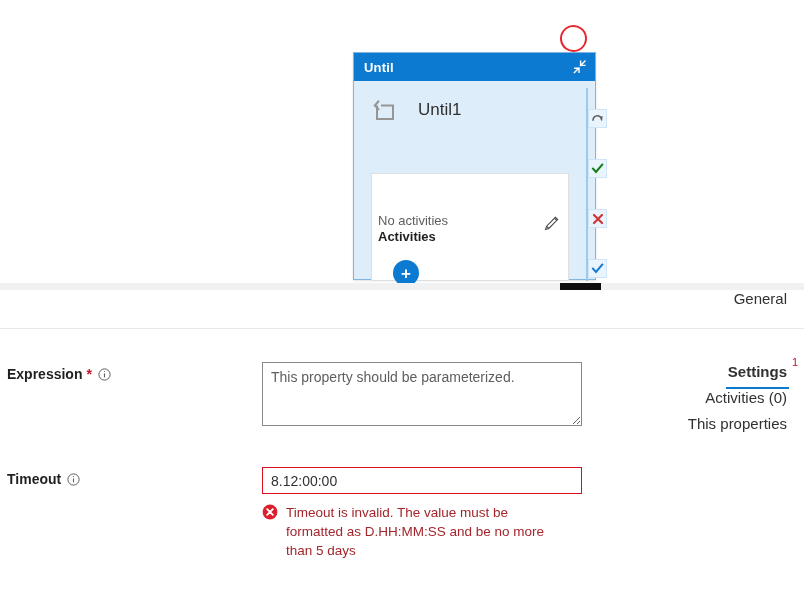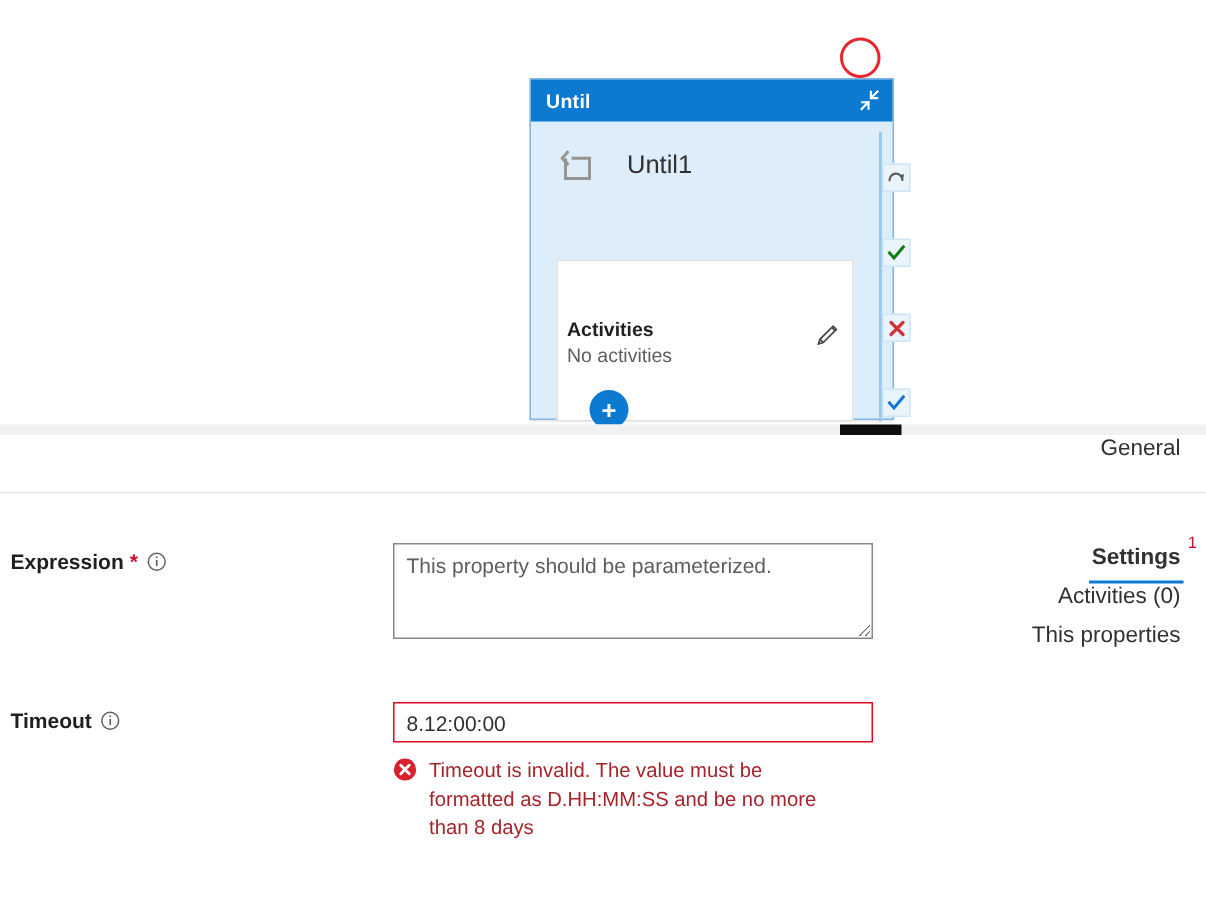--- a/index.html
+++ b/index.html
@@ -366,22 +366,22 @@
           <svg class="loop-ico" viewBox="0 0 28 28" fill="none" stroke="#979593" stroke-width="2">
             <path d="M7 9.5 L7 23 L23 23 L23 9.5 L11 9.5" stroke-linejoin="miter"></path>
             <path d="M8.3 5.5 L4.8 9.5 L8.3 13.2" stroke-linecap="square"></path>
           </svg>
         </span>
         <span id="until-node-label">Until1</span>
       </div>
 
       <div id="activities-card">
         <div id="activities-head">
+          <div id="activities-sub">No activities</div>
           <div id="activities-title">Activities</div>
-          <div id="activities-sub">No activities</div>
         </div>
         <span id="activities-edit">
           <svg viewBox="0 0 18 18" fill="none" stroke="#484644" stroke-width="1.1">
             <path d="M2.6 15.4 L3.6 12.2 L12.4 3.4 L14.6 5.6 L5.8 14.4 Z"></path>
             <path d="M11.6 4.3 L13.7 6.4"></path>
             <path d="M3.6 12.3 L5.8 14.4"></path>
           </svg>
         </span>
         <button id="add-activity-btn">
           <span class="plus">+</span>
@@ -475,19 +475,19 @@
       </div>
       <div class="field-control">
         <input id="timeout-input" type="text" value="8.12:00:00" style="">
         <div id="timeout-error">
           <span class="err-ico">
             <svg viewBox="0 0 16 16">
               <circle cx="8" cy="8" r="7.4" fill="#d9202c"></circle>
               <path d="M5.2 5.2 L10.8 10.8 M10.8 5.2 L5.2 10.8" stroke="#ffffff" stroke-width="1.9" stroke-linecap="round" fill="none"></path>
             </svg>
           </span>
-          <span id="timeout-error-text">Timeout is invalid. The value must be formatted as D.HH:MM:SS and be no more than 8 days</span>
+          <span id="timeout-error-text">Timeout is invalid. The value must be formatted as D.HH:MM:SS and be no more than 5 days</span>
         </div>
       </div>
     </div>
 
   </div>
 </div>
 
 </body></html>

